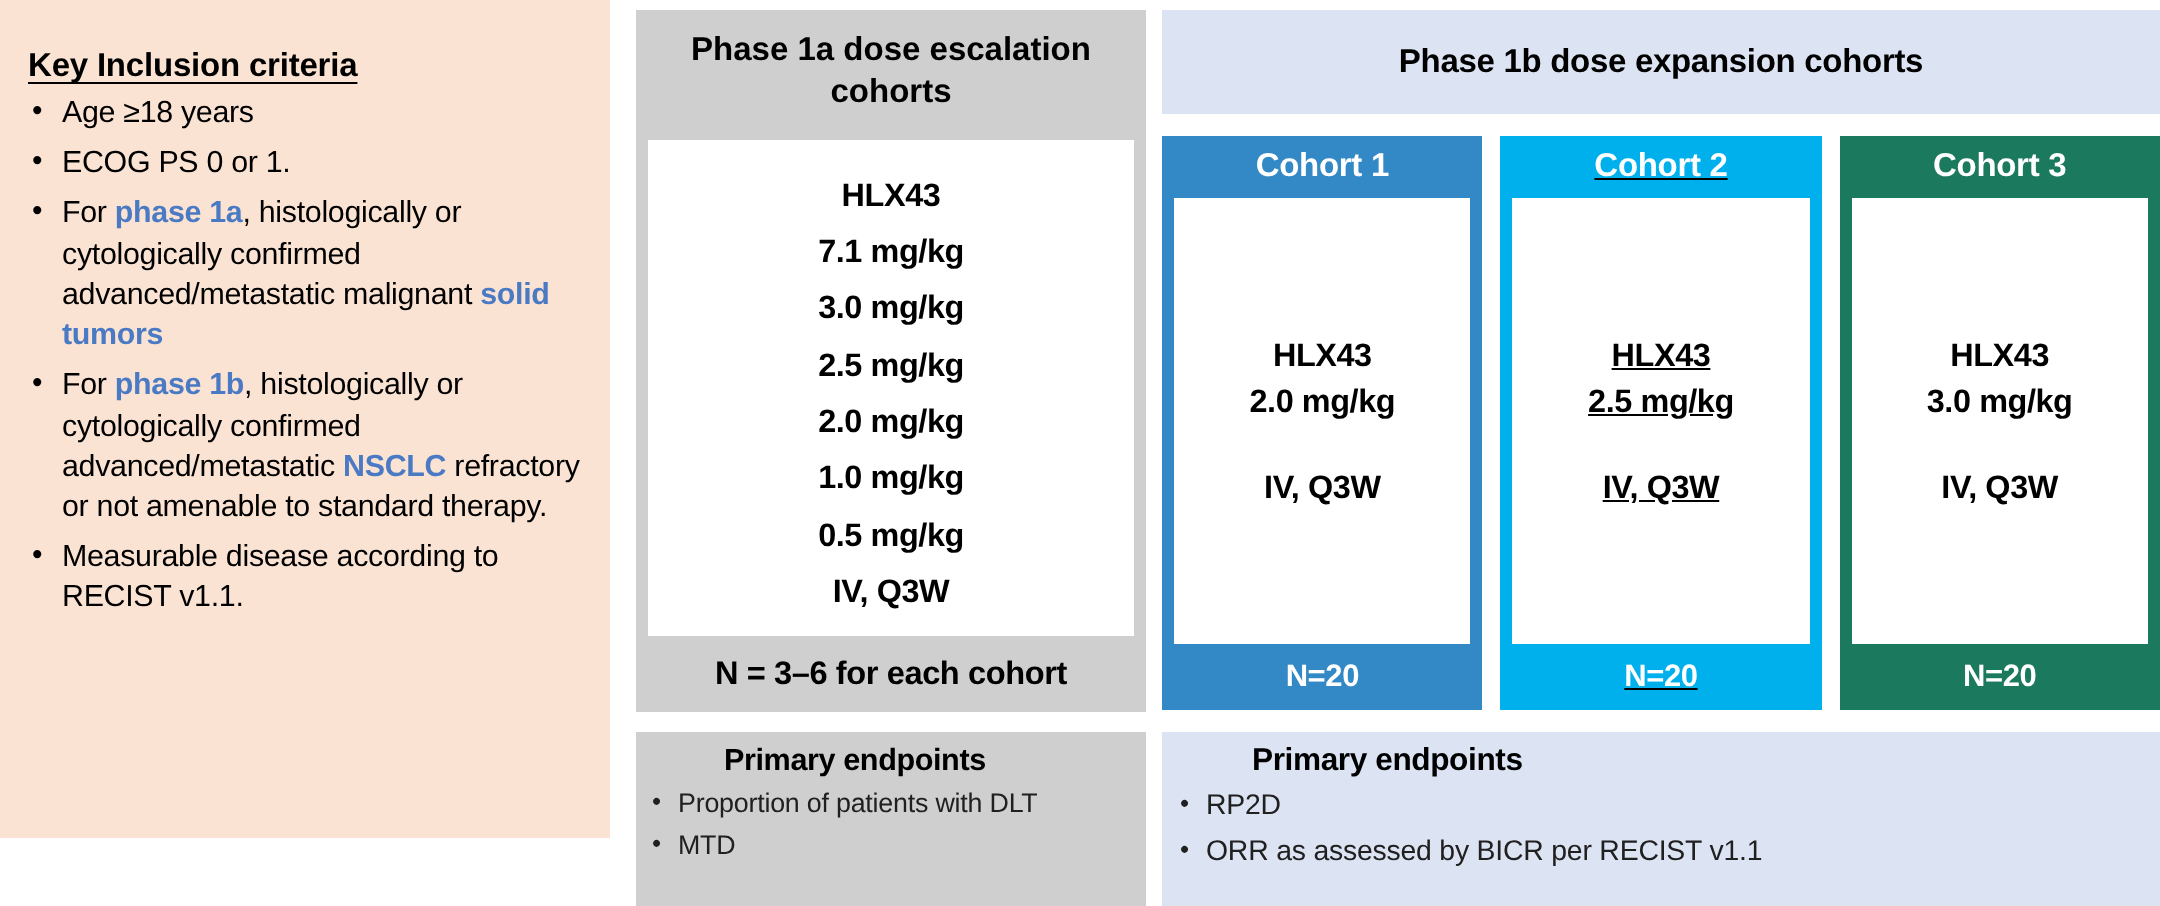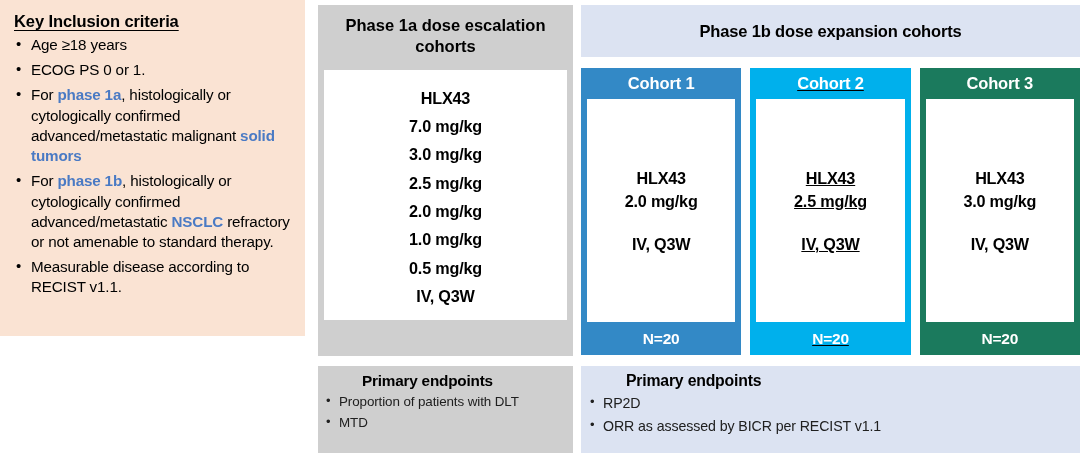--- a/index.html
+++ b/index.html
@@ -18,23 +18,23 @@
     height: 453px;
     background: #ffffff;
   }
 
   
   .inclusion-panel {
     position: absolute;
     left: 0px;
     top: 0px;
     width: 305px;
-    height: 336px;
+    height: 419px;
     background: #fae3d3;
-    padding: 12px 12px 10px 14px;
+    padding: 24px 12px 10px 14px;
   }
   .inclusion-title {
     font-size: 16.5px;
     font-weight: bold;
     text-decoration: underline;
     text-underline-offset: 3px;
     letter-spacing: -0.1px;
     margin-bottom: 4px;
   }
   .criteria-list { list-style: none; }
@@ -210,30 +210,31 @@
         <li class="criteria-item"><span>Measurable disease according to RECIST v1.1.</span></li>
       </ul>
   </div>
 
   <div class="esc-col">
     <div class="esc-header">Phase 1a dose escalation cohorts</div>
 
     <div class="esc-body">
       <div class="esc-white" id="esc-white">
           <div class="esc-dose">HLX43</div>
-          <div class="esc-dose">7.0 mg/kg</div>
+          <div class="esc-dose">7.1 mg/kg</div>
           <div class="esc-dose">3.0 mg/kg</div>
           <div class="esc-dose">2.5 mg/kg</div>
           <div class="esc-dose">2.0 mg/kg</div>
           <div class="esc-dose">1.0 mg/kg</div>
           <div class="esc-dose">0.5 mg/kg</div>
           <div class="esc-dose">IV, Q3W</div>
         </div>
     </div>
 
+    <div class="esc-n">N = 3–6 for each cohort</div>
 
     <div class="esc-endpoints">
       <div class="ep-title">Primary endpoints</div>
       <ul class="ep-list" id="esc-ep-list">
           <li class="ep-item">Proportion of patients with DLT</li>
           <li class="ep-item">MTD</li>
         </ul>
     </div>
   </div>
 

